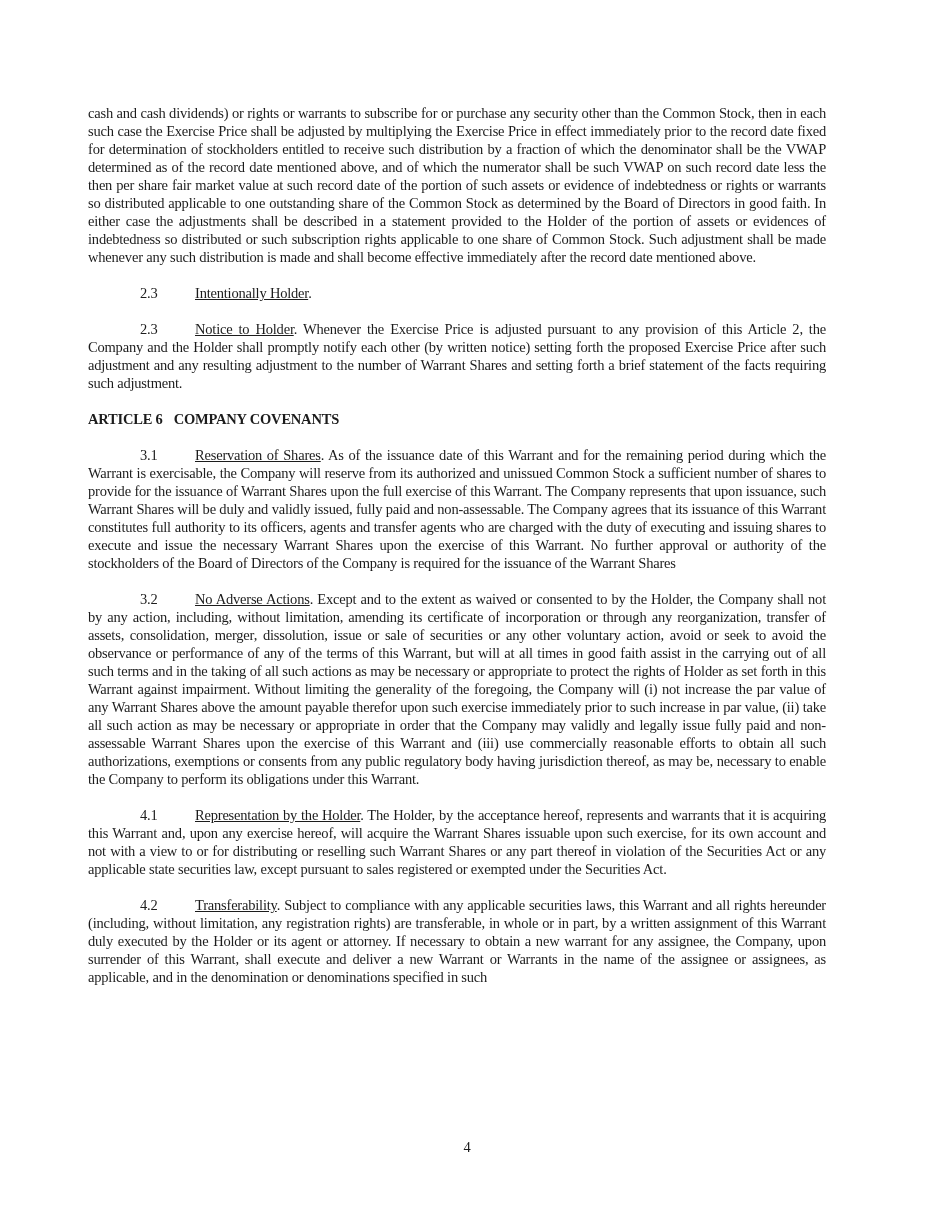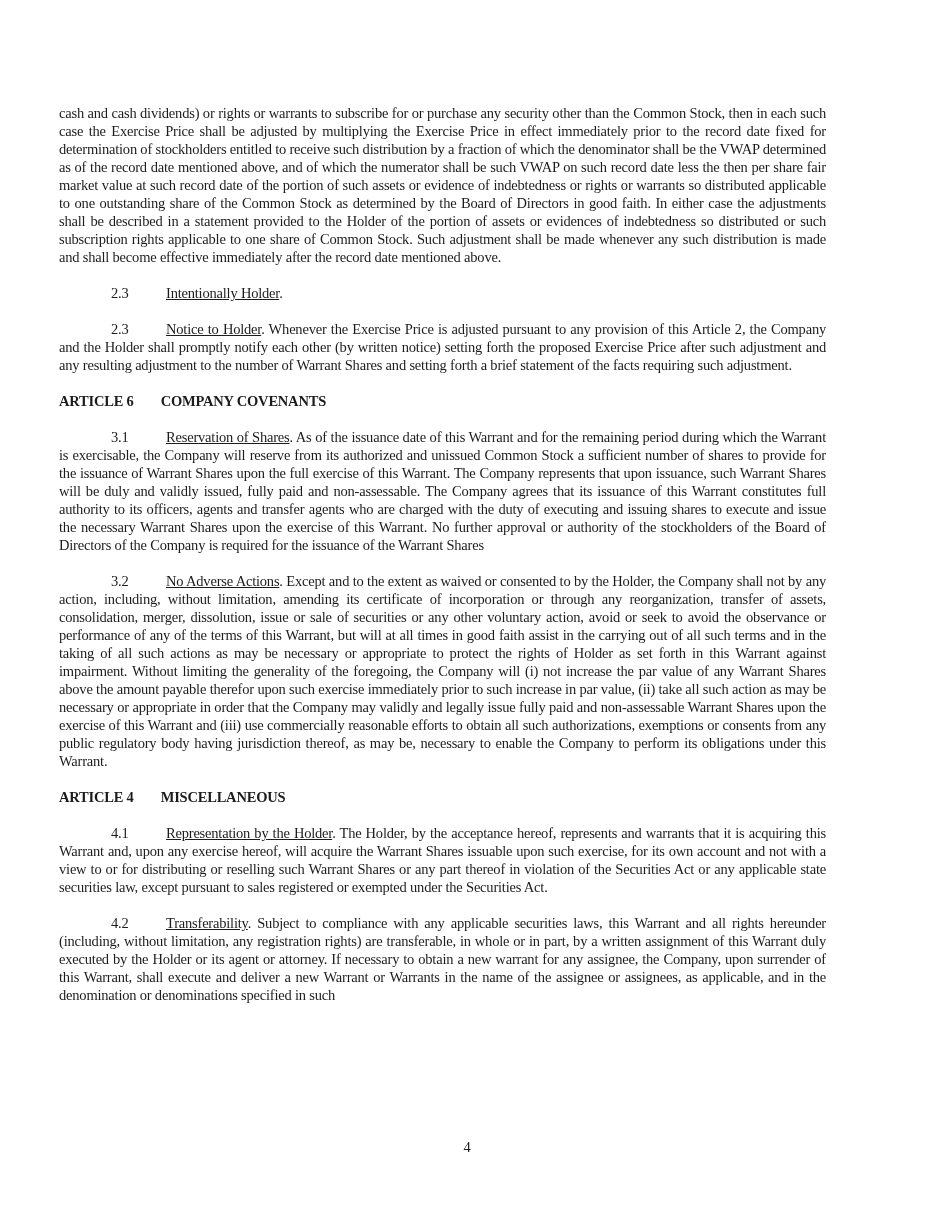--- a/index.html
+++ b/index.html
@@ -13,21 +13,21 @@
     height: 1208px;
     background: #ffffff;
     overflow: hidden;
     font-family: "Liberation Serif", "DejaVu Serif", serif;
     font-size: 14.5px;
     line-height: 18px;
     letter-spacing: -0.2px;
     color: #1c1c1c;
   }
   .content {
-    padding: 104px 108px 0 59px;
+    padding: 104px 108px 0 88px;
   }
   .par {
     margin: 0 0 18px 0;
     text-align: justify;
   }
   .sec {
     margin: 0 0 18px 0;
     text-align: justify;
     text-indent: 52px;
   }
@@ -38,21 +38,21 @@
   }
   .sec-head {
     text-decoration: underline;
   }
   .article {
     margin: 0 0 18px 0;
     font-weight: bold;
     text-align: left;
   }
   .article-title {
-    margin-left: 27px;
+    margin-left: 11px;
   }
   .footer {
     position: absolute;
     top: 1138px;
     left: 0;
     right: 0;
     text-align: center;
   }
 </style>
 </head>
@@ -66,21 +66,20 @@
     <p class="sec"><span class="sec-num">2.3</span><span class="sec-head">Intentionally Holder</span><span>.</span></p>
 
     <p class="sec"><span class="sec-num">2.3</span><span class="sec-head">Notice to Holder</span><span>.  Whenever the Exercise Price is adjusted pursuant to any provision of this Article 2, the Company and the Holder shall promptly notify each other (by written notice) setting forth the proposed Exercise Price after such adjustment and any resulting adjustment to the number of Warrant Shares and setting forth a brief statement of the facts requiring such adjustment.</span></p>
 
     <p class="article"><span>ARTICLE 6</span><span class="article-title">COMPANY COVENANTS</span></p>
 
     <p class="sec"><span class="sec-num">3.1</span><span class="sec-head">Reservation of Shares</span><span>.  As of the issuance date of this Warrant and for the remaining period during which the Warrant is exercisable, the Company will reserve from its authorized and unissued Common Stock a sufficient number of shares to provide for the issuance of Warrant Shares upon the full exercise of this Warrant.  The Company represents that upon issuance, such Warrant Shares will be duly and validly issued, fully paid and non-assessable.  The Company agrees that its issuance of this Warrant constitutes full authority to its officers, agents and transfer agents who are charged with the duty of executing and issuing shares to execute and issue the necessary Warrant Shares upon the exercise of this Warrant.  No further approval or authority of the stockholders of the Board of Directors of the Company is required for the issuance of the Warrant Shares</span></p>
 
     <p class="sec"><span class="sec-num">3.2</span><span class="sec-head">No Adverse Actions</span><span>.  Except and to the extent as waived or consented to by the Holder, the Company shall not by any action, including, without limitation, amending its certificate of incorporation or through any reorganization, transfer of assets, consolidation, merger, dissolution, issue or sale of securities or any other voluntary action, avoid or seek to avoid the observance or performance of any of the terms of this Warrant, but will at all times in good faith assist in the carrying out of all such terms and in the taking of all such actions as may be necessary or appropriate to protect the rights of Holder as set forth in this Warrant against impairment.  Without limiting the generality of the foregoing, the Company will (i) not increase the par value of any Warrant Shares above the amount payable therefor upon such exercise immediately prior to such increase in par value, (ii) take all such action as may be necessary or appropriate in order that the Company may validly and legally issue fully paid and non-assessable Warrant Shares upon the exercise of this Warrant and (iii) use commercially reasonable efforts to obtain all such authorizations, exemptions or consents from any public regulatory body having jurisdiction thereof, as may be, necessary to enable the Company to perform its obligations under this Warrant.</span></p>
 
-    <p class="article"><span>ARTICLE 4</span><span class="article-title">MISCELLANEOUS</span></p>
 
     <p class="sec"><span class="sec-num">4.1</span><span class="sec-head">Representation by the Holder</span><span>.  The Holder, by the acceptance hereof, represents and warrants that it is acquiring this Warrant and, upon any exercise hereof, will acquire the Warrant Shares issuable upon such exercise, for its own account and not with a view to or for distributing or reselling such Warrant Shares or any part thereof in violation of the Securities Act or any applicable state securities law, except pursuant to sales registered or exempted under the Securities Act.</span></p>
 
     <p class="sec"><span class="sec-num">4.2</span><span class="sec-head">Transferability</span><span>.  Subject to compliance with any applicable securities laws, this Warrant and all rights hereunder (including, without limitation, any registration rights) are transferable, in whole or in part, by a written assignment of this Warrant duly executed by the Holder or its agent or attorney.  If necessary to obtain a new warrant for any assignee, the Company, upon surrender of this Warrant, shall execute and deliver a new Warrant or Warrants in the name of the assignee or assignees, as applicable, and in the denomination or denominations specified in such</span></p>
 
   </div>
 
   <div class="footer"><span>4</span></div>
 </div>
 

